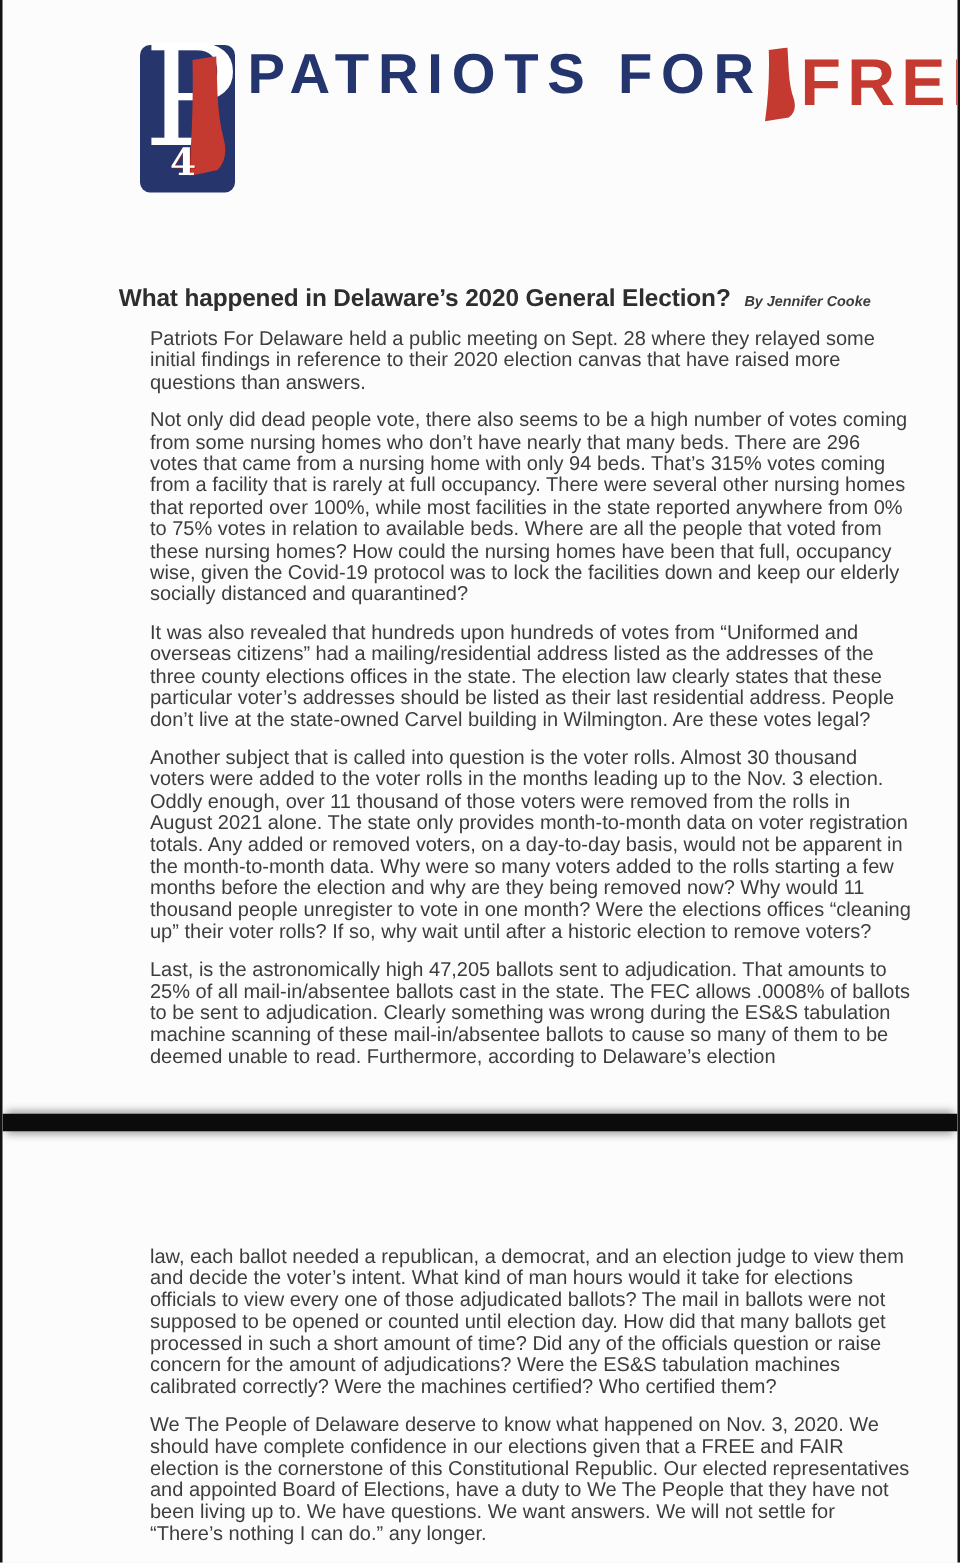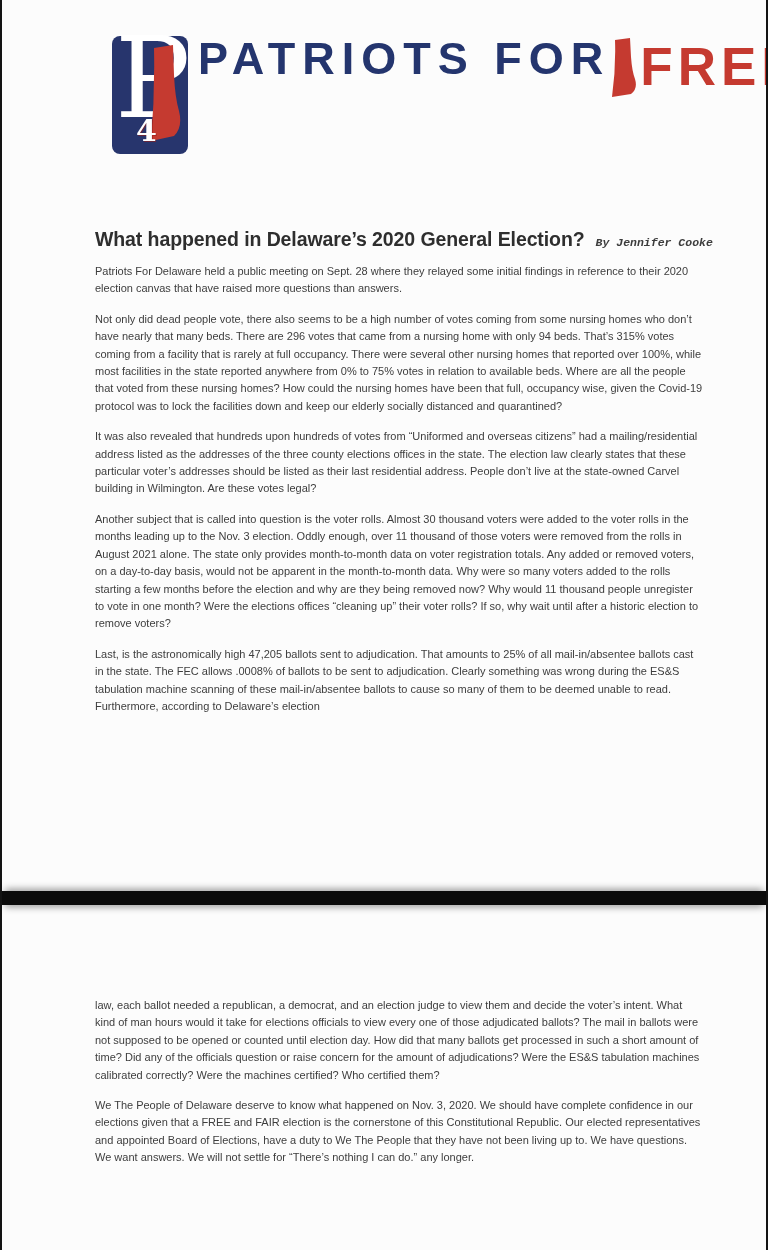--- a/index.html
+++ b/index.html
@@ -71,28 +71,27 @@
     display:flex;align-items:baseline;
   }
   .headline-row h1{
     margin:0;font-size:19.5px;font-weight:700;color:#2e2e2e;
     letter-spacing:-0.1px;white-space:nowrap;
   }
   .byline{
     margin-left:11px;
     font-size:11.5px;font-style:italic;font-weight:700;color:#3c3c3c;
     white-space:nowrap;
-    font-family:Liberation Mono, monospace;
   }
 
   
   .copy{
-    margin:13px 0 0 93px;
+    margin:13px 0 0 118px;
     width:610px;
-    font-size:11px;line-height:17.4px;
+    font-size:16px;line-height:17.4px;
     color:#3d3d3d;
   }
   .copy.first{margin-top:12px;}
   .closing{margin-top:14px;}
 
   
   .separator{
     height:14px;width:100%;
     background:#0b0b0b;
     box-shadow:0 -5px 7px -3px rgba(0,0,0,.40), 0 5px 7px -3px rgba(0,0,0,.40);

